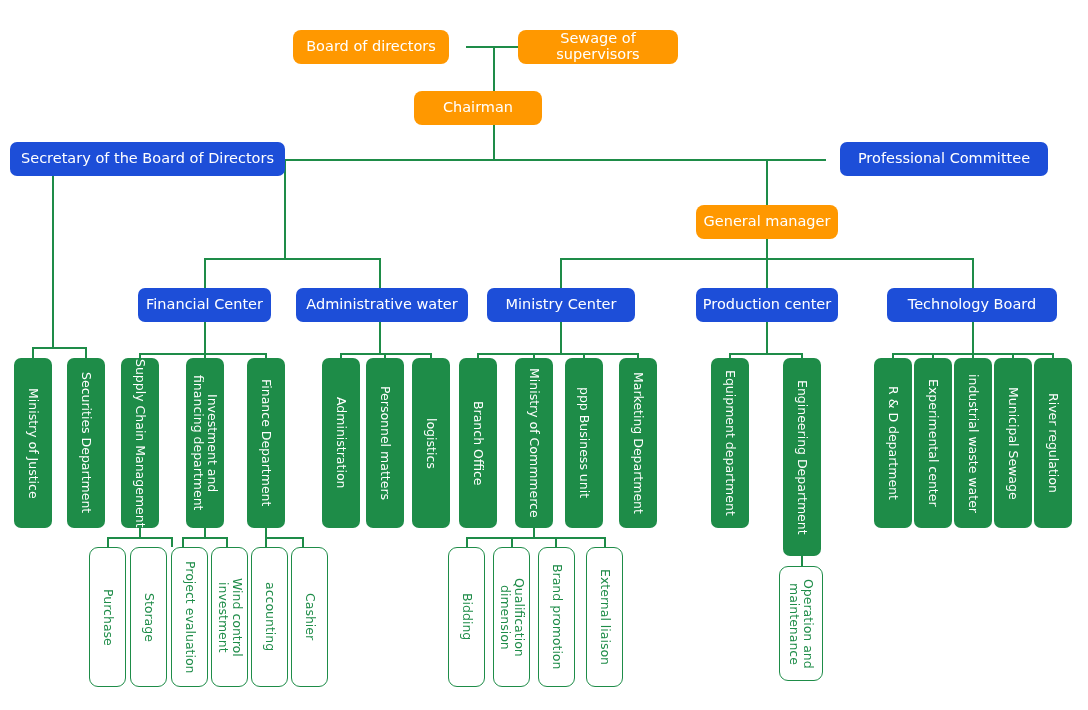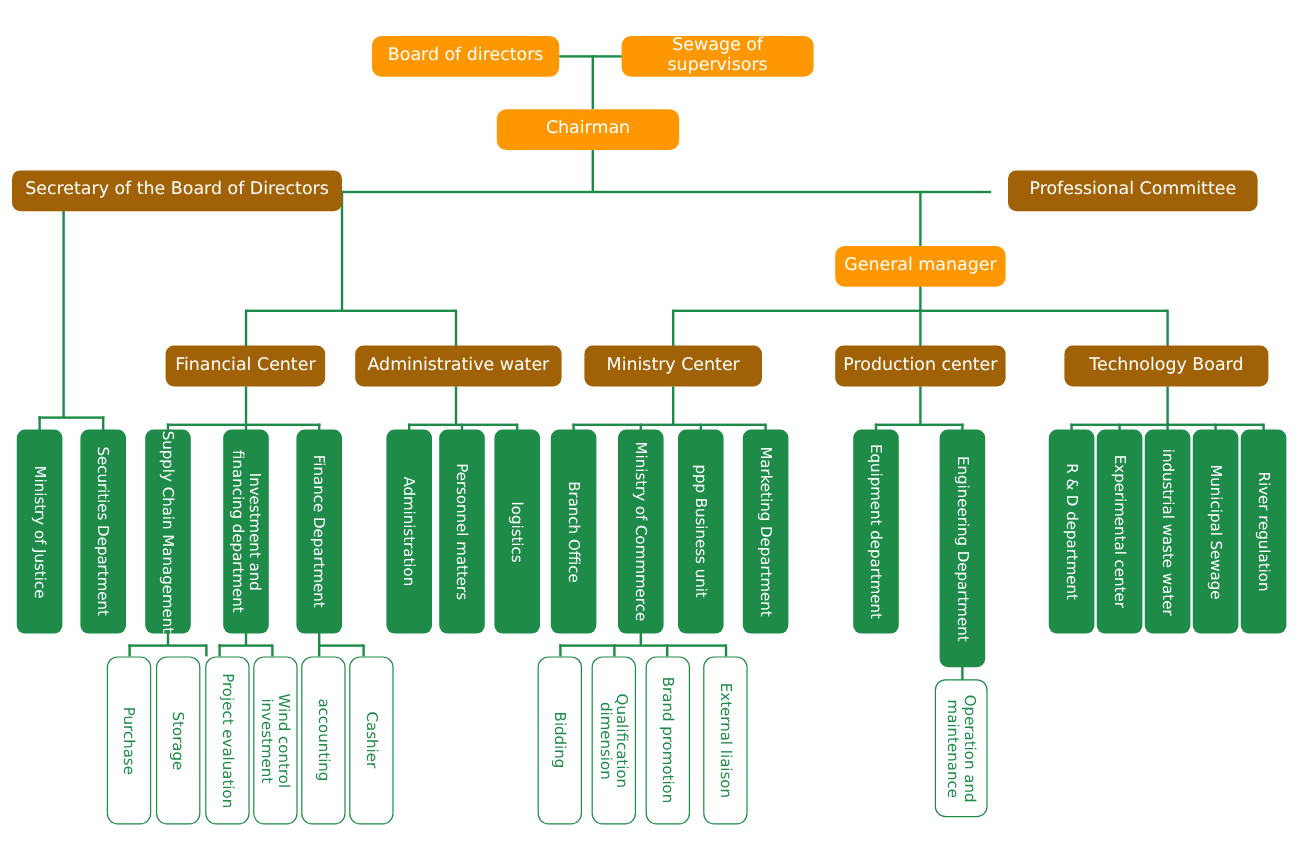--- a/index.html
+++ b/index.html
@@ -13,21 +13,21 @@
   .node{
     position:absolute;
     box-sizing:border-box;
     border-radius:7px;
     display:flex;align-items:center;justify-content:center;
     text-align:center;
     line-height:1.08;
     z-index:3;
   }
   .node.orange{background:#FF9800;color:#ffffff;font-size:14.5px;border-radius:8px;}
-  .node.green{background:#a16207;color:#ffffff;font-size:14.5px;}
+  .node.green{background:#1d4ed8;color:#ffffff;font-size:14.5px;}
   .node.leafgreen{background:#1E8C48;color:#ffffff;font-size:12.5px;}
   .node.white{
     background:#ffffff;color:#1E8C48;
     border:1.4px solid #1E8C48;font-size:12.5px;border-radius:9px;
   }
   
   .vert > span{
     display:block;
     writing-mode:vertical-rl;
     text-orientation:mixed;
@@ -120,27 +120,27 @@
 
   <div class="line v" style="left:533px;top:527px;height:11px;"></div>
   <div class="line h" style="left:466px;top:537px;width:139px;"></div>
   <div class="line v" style="left:466px;top:537px;height:10px;"></div>
   <div class="line v" style="left:511px;top:537px;height:10px;"></div>
   <div class="line v" style="left:555px;top:537px;height:10px;"></div>
   <div class="line v" style="left:604px;top:537px;height:10px;"></div>
 
   <div class="line v" style="left:801px;top:555px;height:12px;"></div>
 
-  <div class="node orange" style="left:310px;top:30px;width:156px;height:34px;">
+  <div class="node orange" style="left:293px;top:30px;width:156px;height:34px;">
     <span>Board of directors</span>
   </div>
   <div class="node orange" style="left:518px;top:30px;width:160px;height:34px;">
     <span>Sewage of supervisors</span>
   </div>
-  <div class="node orange" style="left:414px;top:91px;width:152px;height:34px;">
+  <div class="node orange" style="left:414px;top:91px;width:128px;height:34px;">
     <span>Chairman</span>
   </div>
 
   <div class="node green" style="left:10px;top:142px;width:275px;height:34px;">
     <span>Secretary of the Board of Directors</span>
   </div>
   <div class="node green" style="left:826px;top:142px;width:208px;height:34px;margin-left:14px;">
     <span>Professional Committee</span>
   </div>
   <div class="node orange" style="left:696px;top:205px;width:142px;height:34px;">

